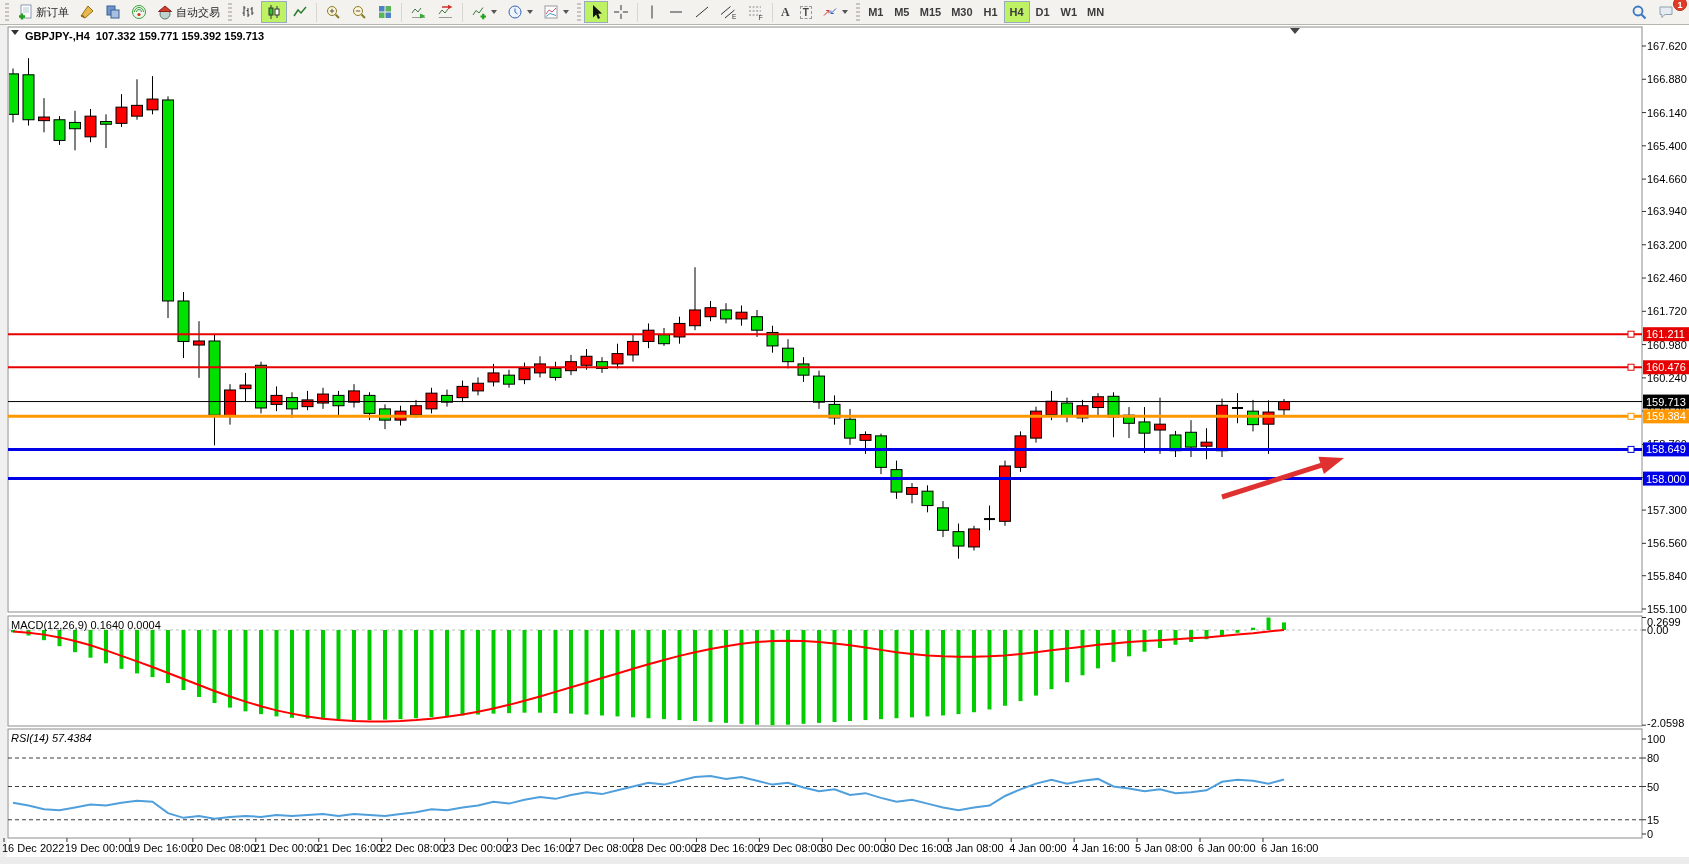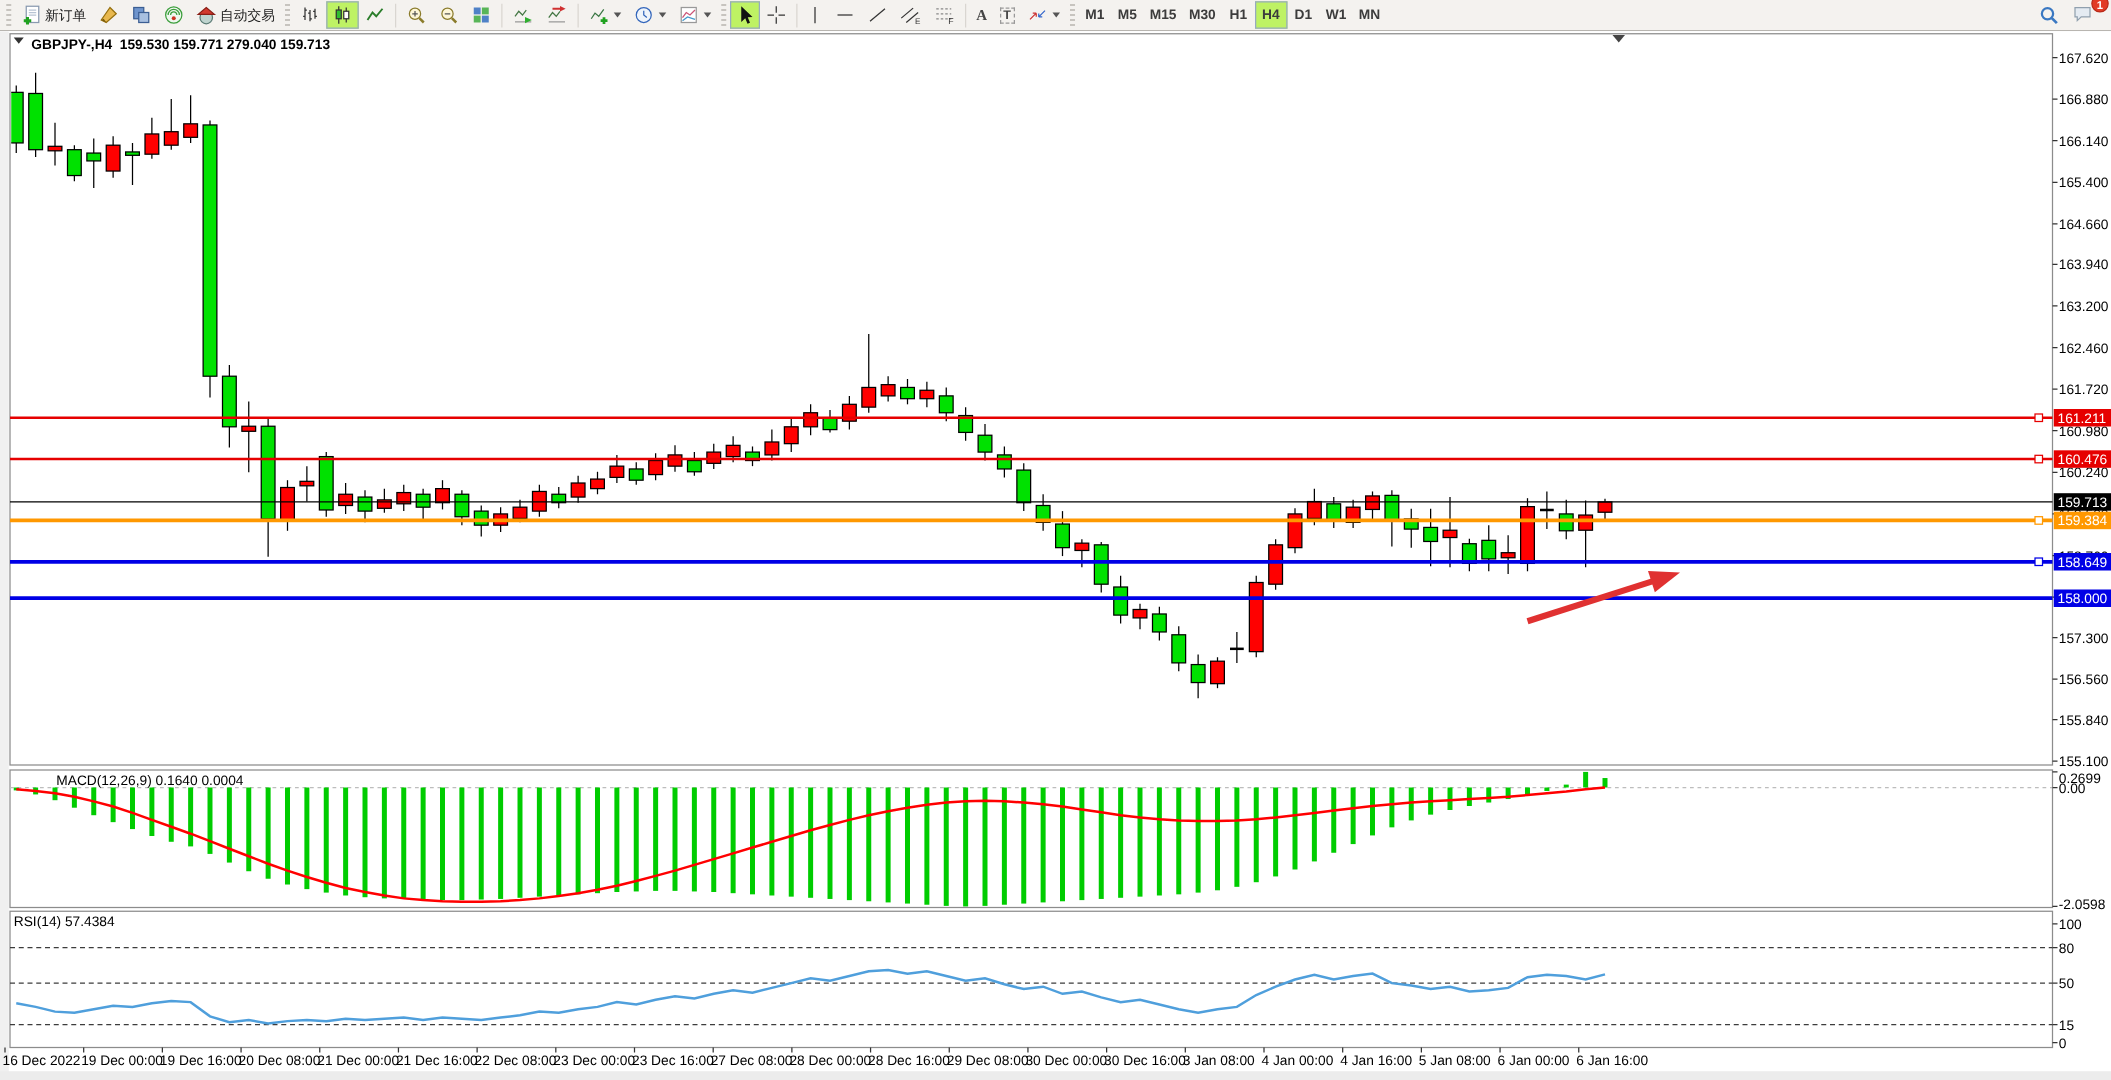--- a/index.html
+++ b/index.html
@@ -27,22 +27,22 @@
           border:1px solid #b92a18;}
   .glyphA{font:bold 12px "Liberation Serif",serif;color:#444;}
   .glyphT{font:bold 10px "Liberation Sans",sans-serif;color:#444;border:1px dashed #999;padding:0 2px;}
   
   .chart-area{position:absolute;top:25px;left:0;width:1689px;height:839px;background:#fff;}
   .chart-area svg{position:absolute;top:0;left:0;}
   .overlay{position:absolute;color:#000;font:11px "Liberation Sans",sans-serif;white-space:pre;}
   .title-ov{top:5px;left:11px;font-weight:bold;display:flex;gap:6px;}
   .tri{width:0;height:0;border-left:4px solid transparent;border-right:4px solid transparent;
        border-top:5px solid #333;display:inline-block;}
-  .macd-ov{top:594px;left:11px;margin-left:34px;}
-  .rsi-ov{top:707px;left:11px;}
+  .macd-ov{top:594px;left:11px;}
+  .rsi-ov{top:707px;left:11px;font-style:italic;}
 </style>
 </head>
 <body>
 
 <div class="app">
 
   <div class="toolbar">
     <div class="grip"></div>
 
     <button class="tb">
@@ -652,18 +652,18 @@
         <rect x="1643" y="394.5619760000005" width="46" height="14" fill="#000"></rect>
         <text font-family="&quot;Liberation Sans&quot;,sans-serif" font-size="11" fill="#fff" x="1646" y="405.5619760000005">159.713</text>
         <polygon points="1290,28 1300,28 1295,34" fill="#444"></polygon>
         <line x1="1222" y1="497" x2="1324.949704836691" y2="464.0898484538448" stroke="#e03131" stroke-width="5"></line>
         <polygon points="1344,458 1323.8800776082592,473.88045096810293 1318.3992139997988,456.73518532112456" fill="#e03131"></polygon>
       </svg>
 
     <div class="overlay title-ov">
       <span class="tri"></span>
       <span>GBPJPY-,H4</span>
-      <span>159.530 159.771 279.040 159.713</span>
+      <span>107.332 159.771 159.392 159.713</span>
     </div>
     <div class="overlay macd-ov">MACD(12,26,9) 0.1640 0.0004</div>
     <div class="overlay rsi-ov">RSI(14) 57.4384</div>
   </div>
 </div>
 
 </body></html>

